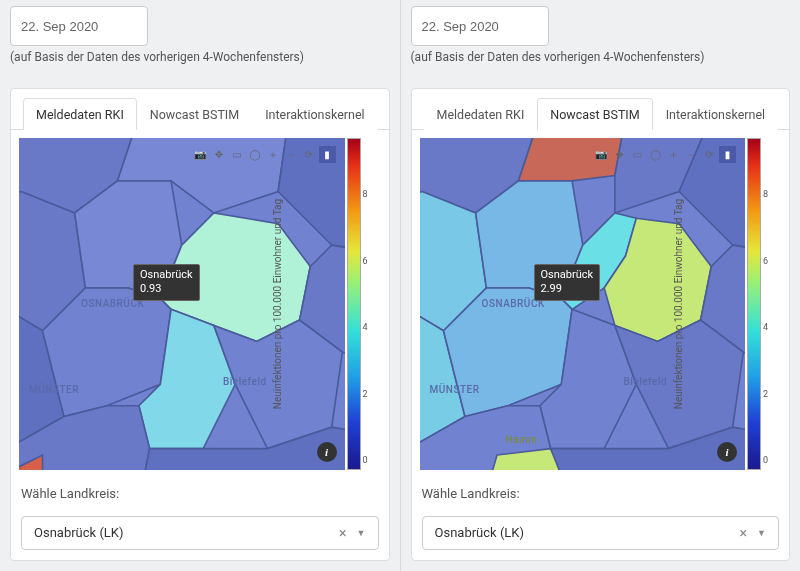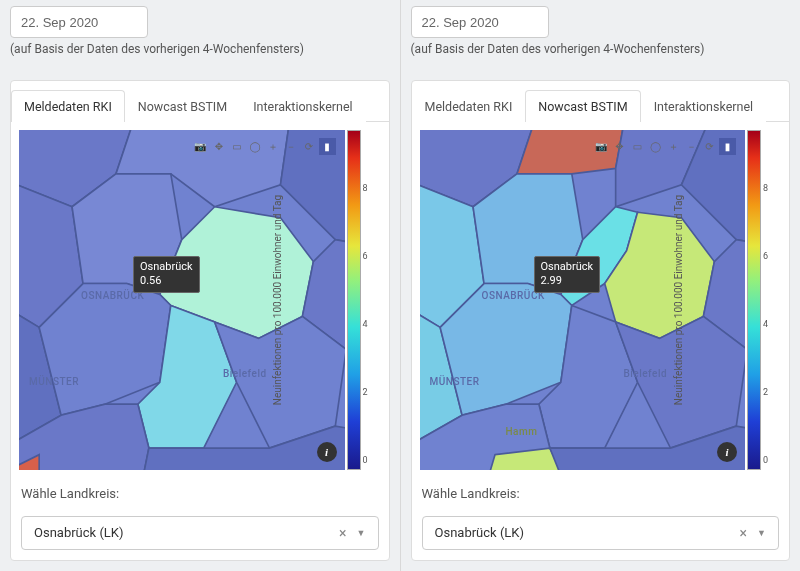--- a/index.html
+++ b/index.html
@@ -17,21 +17,21 @@
   }
   .panel {
     flex: 1;
     padding: 6px 10px 10px 10px;
     display: flex;
     flex-direction: column;
   }
   .panel:first-child { border-right: 1px solid #d8d8d8; }
   .date-input {
     width: 138px;
-    height: 32px;
+    height: 40px;
     padding: 6px 10px;
     border: 1px solid #ccc;
     border-radius: 4px;
     font-size: 13px;
     color: #666;
     background: #fff;
     margin-bottom: 4px;
   }
   .hint {
     font-size: 12px;
@@ -43,21 +43,21 @@
     border: 1px solid #ddd;
     border-radius: 4px;
     flex: 1;
     display: flex;
     flex-direction: column;
     min-height: 0;
   }
   .tabs {
     display: flex;
     border-bottom: 1px solid #ddd;
-    padding: 8px 8px 0 0;
+    padding: 8px 8px 0 12px;
   }
   .tab {
     padding: 8px 12px;
     font-size: 12.5px;
     color: #555;
     cursor: pointer;
     border: 1px solid transparent;
     border-bottom: none;
     border-radius: 4px 4px 0 0;
     position: relative;
@@ -237,21 +237,21 @@
             <polygon class="region" points="-20,300 50,260 90,250 120,250 130,290 120,340 -20,340" fill="#6a78c8"></polygon>
             <polygon class="region" points="130,290 180,290 240,290 300,270 360,280 360,340 120,340" fill="#6070c0"></polygon>
 
             <polygon class="region" points="6,308 30,296 30,330 -20,330 -20,310" fill="#d8604a"></polygon>
           </svg>
           <div class="city-label" style="left:62px; top:160px;">OSNABRÜCK</div>
           <div class="city-label" style="left:10px; top:246px;">MÜNSTER</div>
           <div class="city-label" style="left:204px; top:238px; color:#5a6aa8;">Bielefeld</div>
           <div class="tooltip" style="left:114px; top:126px;">
             <span class="name">Osnabrück</span>
-            <span class="val">0.56</span>
+            <span class="val">0.93</span>
           </div>
           <div class="toolbar">
             <span class="tool">📷</span>
             <span class="tool">✥</span>
             <span class="tool">▭</span>
             <span class="tool">◯</span>
             <span class="tool">＋</span>
             <span class="tool">－</span>
             <span class="tool">⟳</span>
             <span class="tool" style="background:#4a5aa8;color:#fff;">▮</span>

